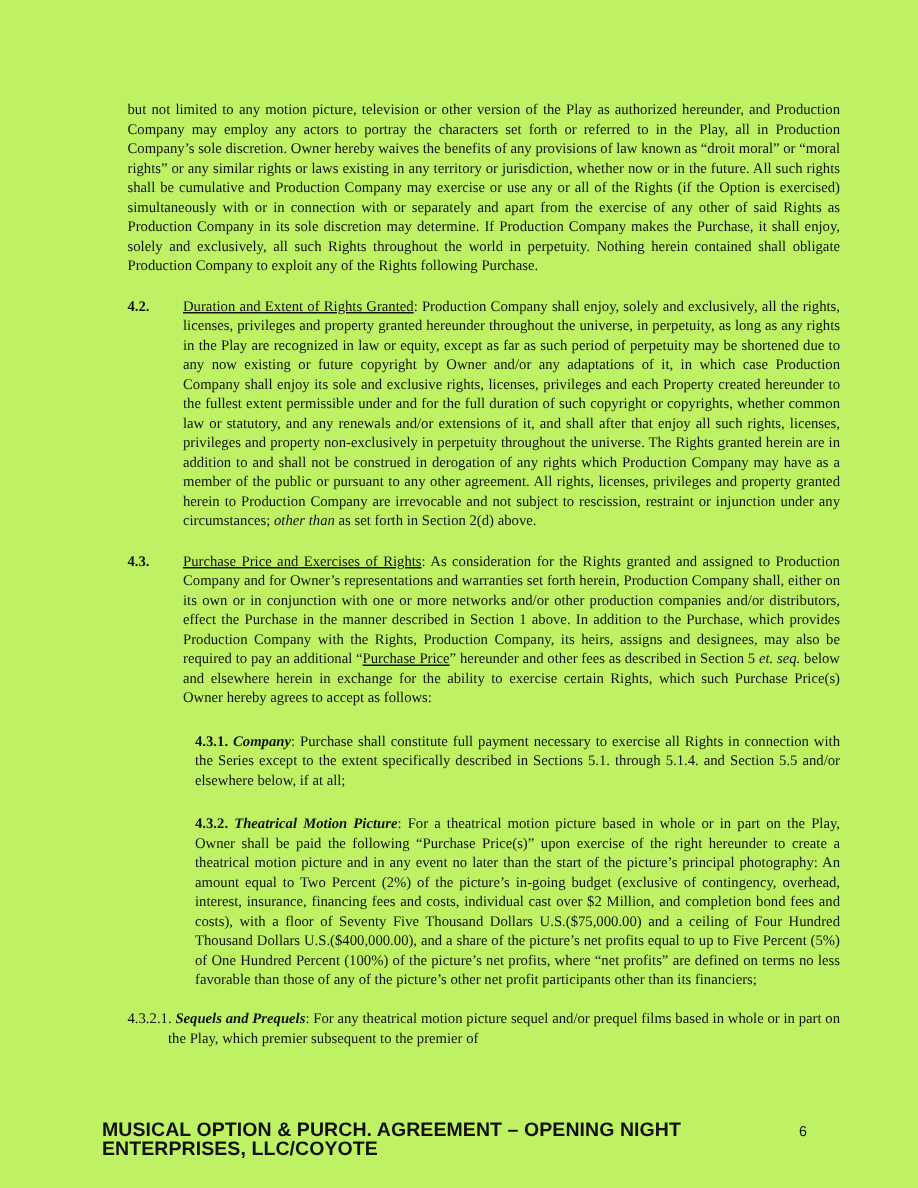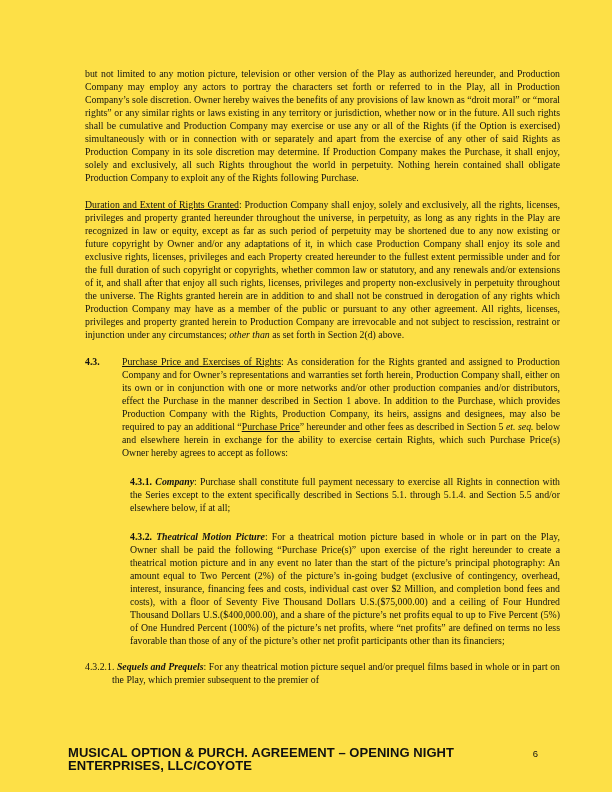--- a/index.html
+++ b/index.html
@@ -1,20 +1,20 @@
 <!DOCTYPE html>
 <html><head>
 <meta charset="utf-8">
 <style>
   html, body { margin: 0; padding: 0; background: #ffffff; }
   .page {
     position: relative;
     width: 612px;
     height: 792px;
-    background: #fde047;
+    background: #bef264;
     font-family: "Liberation Serif", serif;
     color: #111111;
     font-size: 9.8px;
     line-height: 13px;
     overflow: hidden;
   }
   .content {
     position: absolute;
     top: 67px;
     left: 85px;
@@ -61,20 +61,21 @@
 </style>
 </head>
 <body>
 
 <div class="page">
   <div class="content">
 
     <p class="justify">but not limited to any motion picture, television or other version of the Play as authorized hereunder, and Production Company may employ any actors to portray the characters set forth or referred to in the Play, all in Production Company’s sole discretion. Owner hereby waives the benefits of any provisions of law known as “droit moral” or “moral rights” or any similar rights or laws existing in any territory or jurisdiction, whether now or in the future. All such rights shall be cumulative and Production Company may exercise or use any or all of the Rights (if the Option is exercised) simultaneously with or in connection with or separately and apart from the exercise of any other of said Rights as Production Company in its sole discretion may determine. If Production Company makes the Purchase, it shall enjoy, solely and exclusively, all such Rights throughout the world in perpetuity. Nothing herein contained shall obligate Production Company to exploit any of the Rights following Purchase.</p>
 
     <div class="section">
+      <div class="sec-num">4.2.</div>
       <div class="sec-body"><span class="u">Duration and Extent of Rights Granted</span><span>: Production Company shall enjoy, solely and exclusively, all the rights, licenses, privileges and property granted hereunder throughout the universe, in perpetuity, as long as any rights in the Play are recognized in law or equity, except as far as such period of perpetuity may be shortened due to any now existing or future copyright by Owner and/or any adaptations of it, in which case Production Company shall enjoy its sole and exclusive rights, licenses, privileges and each Property created hereunder to the fullest extent permissible under and for the full duration of such copyright or copyrights, whether common law or statutory, and any renewals and/or extensions of it, and shall after that enjoy all such rights, licenses, privileges and property non-exclusively in perpetuity throughout the universe. The Rights granted herein are in addition to and shall not be construed in derogation of any rights which Production Company may have as a member of the public or pursuant to any other agreement. All rights, licenses, privileges and property granted herein to Production Company are irrevocable and not subject to rescission, restraint or injunction under any circumstances; </span><span class="i">other than</span><span> as set forth in Section 2(d) above.</span></div>
     </div>
 
     <div class="section">
       <div class="sec-num">4.3.</div>
       <div class="sec-body"><span class="u">Purchase Price and Exercises of Rights</span><span>: As consideration for the Rights granted and assigned to Production Company and for Owner’s representations and warranties set forth herein, Production Company shall, either on its own or in conjunction with one or more networks and/or other production companies and/or distributors, effect the Purchase in the manner described in Section 1 above. In addition to the Purchase, which provides Production Company with the Rights, Production Company, its heirs, assigns and designees, may also be required to pay an additional “</span><span class="u">Purchase Price</span><span>” hereunder and other fees as described in Section 5 </span><span class="i">et. seq.</span><span> below and elsewhere herein in exchange for the ability to exercise certain Rights, which such Purchase Price(s) Owner hereby agrees to accept as follows:</span></div>
     </div>
 
     <p class="sub"><span class="b">4.3.1. </span><span class="bi">Company</span><span>: Purchase shall constitute full payment necessary to exercise all Rights in connection with the Series except to the extent specifically described in Sections 5.1. through 5.1.4. and Section 5.5 and/or elsewhere below, if at all;</span></p>
 

